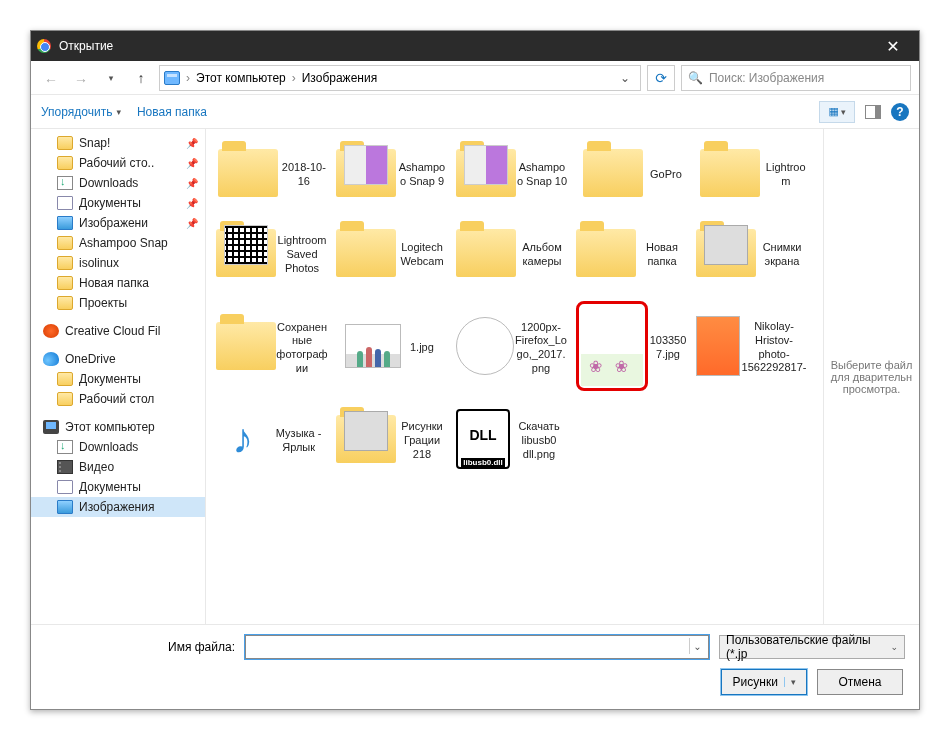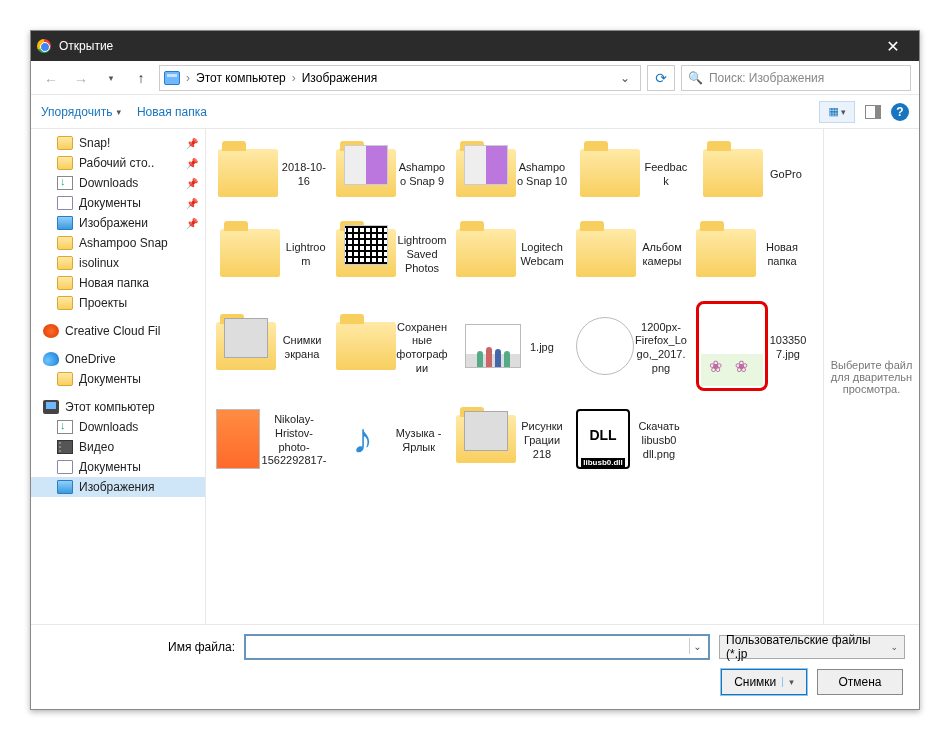--- a/index.html
+++ b/index.html
@@ -238,20 +238,24 @@
           </div>
           <div class="sb-spacer"></div>
           <div class="sb-item level0">
             <span class="ic ic-onedrive"></span>
             <span>OneDrive</span>
           </div>
           <div class="sb-item level1">
             <span class="ic ic-folder"></span>
             <span>Документы</span>
           </div>
+          <div class="sb-item level1">
+            <span class="ic ic-folder"></span>
+            <span>Рабочий стол</span>
+          </div>
           <div class="sb-spacer"></div>
           <div class="sb-item level0">
             <span class="ic ic-pc"></span>
             <span>Этот компьютер</span>
           </div>
           <div class="sb-item level1">
             <span class="ic ic-dl"></span>
             <span>Downloads</span>
           </div>
           <div class="sb-item level1">
@@ -282,26 +286,20 @@
                   <div class="folder-overlay thumb-collage"></div>
                 </div>
                 <div class="label">Ashampoo Snap 9</div>
               </div>
               <div class="tile">
                 <div class="thumb">
                   <div class="big-folder"></div>
                   <div class="folder-overlay thumb-collage"></div>
                 </div>
                 <div class="label">Ashampoo Snap 10</div>
-              </div>
-              <div class="tile">
-                <div class="thumb">
-                  <div class="big-folder"></div>
-                </div>
-                <div class="label">Feedback</div>
               </div>
               <div class="tile">
                 <div class="thumb">
                   <div class="big-folder"></div>
                 </div>
                 <div class="label">GoPro</div>
               </div>
               <div class="tile">
                 <div class="thumb">
                   <div class="big-folder"></div>
@@ -411,21 +409,21 @@
           <input class="filename-input" value="" style="">
           <div class="combo-caret">⌄</div>
         </div>
         <div class="filetype">
           <span>Пользовательские файлы (*.jp</span>
           <span class="drop-caret">⌄</span>
         </div>
       </div>
       <div class="btns">
         <div class="btn primary">
-          <span>Снимки</span>
+          <span>Рисунки</span>
           <span style="border-left:1px solid #8fc6ef;padding-left:6px;" class="drop-caret">▾</span>
         </div>
         <div class="btn">
           <span>Отмена</span>
         </div>
       </div>
     </div>
 
   </div>
 </div>

